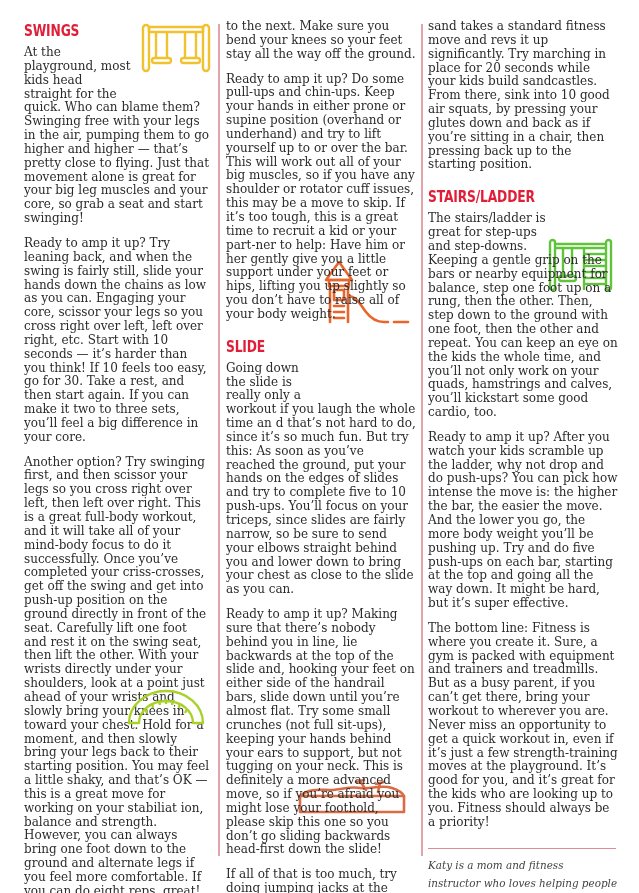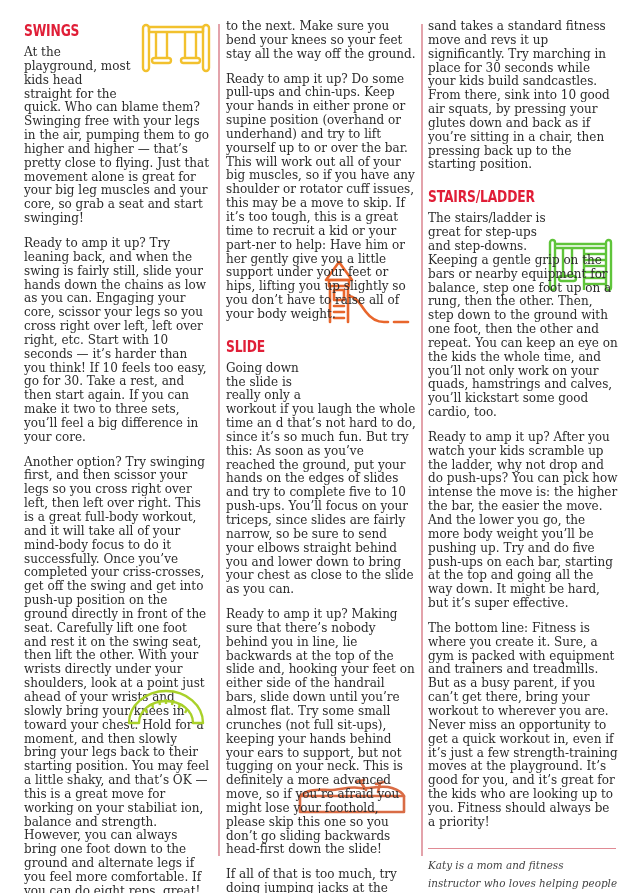--- a/index.html
+++ b/index.html
@@ -121,21 +121,21 @@
     <span class="float-pad" style="width:100px;height:28px;display:block;"></span>
     <span>Going down the slide is really only a workout if you laugh the whole time an d that’s not hard to do, since it’s so much fun. But try this: As soon as you’ve reached the ground, put your hands on the edges of slides and try to complete five to 10 push-ups. You’ll focus on your triceps, since slides are fairly narrow, so be sure to send your elbows straight behind you and lower down to bring your chest as close to the slide as you can.</span>
   </p>
   <p>Ready to amp it up? Making sure that there’s nobody behind you in line, lie backwards at the top of the slide and, hooking your feet on either side of the handrail bars, slide down until you’re almost flat. Try some small crunches (not full sit-ups), keeping your hands behind your ears to support, but not tugging on your neck. This is definitely a more advanced move, so if you’re afraid you might lose your foothold, please skip this one so you don’t go sliding backwards head-first down the slide!</p>
   <p>If all of that is too much, try doing jumping jacks at the bottom of the slide while squats for your kid to come down. When he/she does, take a break to offer a hug and high-five, then get back to work!</p>
   <div class="hd" style="margin-top:20px;">SANDBOX</div>
 
 </div>
 
 <div class="col col3">
-  <p>sand takes a standard fitness move and revs it up significantly. Try marching in place for 30 seconds while your kids build sandcastles. From there, sink into 10 good air squats, by pressing your glutes down and back as if you’re sitting in a chair, then pressing back up to the starting position.</p>
+  <p>sand takes a standard fitness move and revs it up significantly. Try marching in place for 20 seconds while your kids build sandcastles. From there, sink into 10 good air squats, by pressing your glutes down and back as if you’re sitting in a chair, then pressing back up to the starting position.</p>
   <div class="hd" style="margin-top:16px;">STAIRS/LADDER</div>
   <p>
     <span class="float-pad" style="width:72px;height:28px;display:block;"></span>
     <span>The stairs/ladder is great for step-ups and step-downs. Keeping a gentle grip on the bars or nearby equipment for balance, step one foot up on a rung, then the other. Then, step down to the ground with one foot, then the other and repeat. You can keep an eye on the kids the whole time, and you’ll not only work on your quads, hamstrings and calves, you’ll kickstart some good cardio, too.</span>
   </p>
   <p>Ready to amp it up? After you watch your kids scramble up the ladder, why not drop and do push-ups? You can pick how intense the move is: the higher the bar, the easier the move. And the lower you go, the more body weight you’ll be pushing up. Try and do five push-ups on each bar, starting at the top and going all the way down. It might be hard, but it’s super effective.</p>
   <p>The bottom line: Fitness is where you create it. Sure, a gym is packed with equipment and trainers and treadmills. But as a busy parent, if you can’t get there, bring your workout to wherever you are. Never miss an opportunity to get a quick workout in, even if it’s just a few strength-training moves at the playground. It’s good for you, and it’s great for the kids who are looking up to you. Fitness should always be a priority!</p>
   <div class="bio-rule"></div>
   <p class="bio">Katy is a mom and fitness instructor who loves helping people work towards their fitness goals.</p>
 </div>

